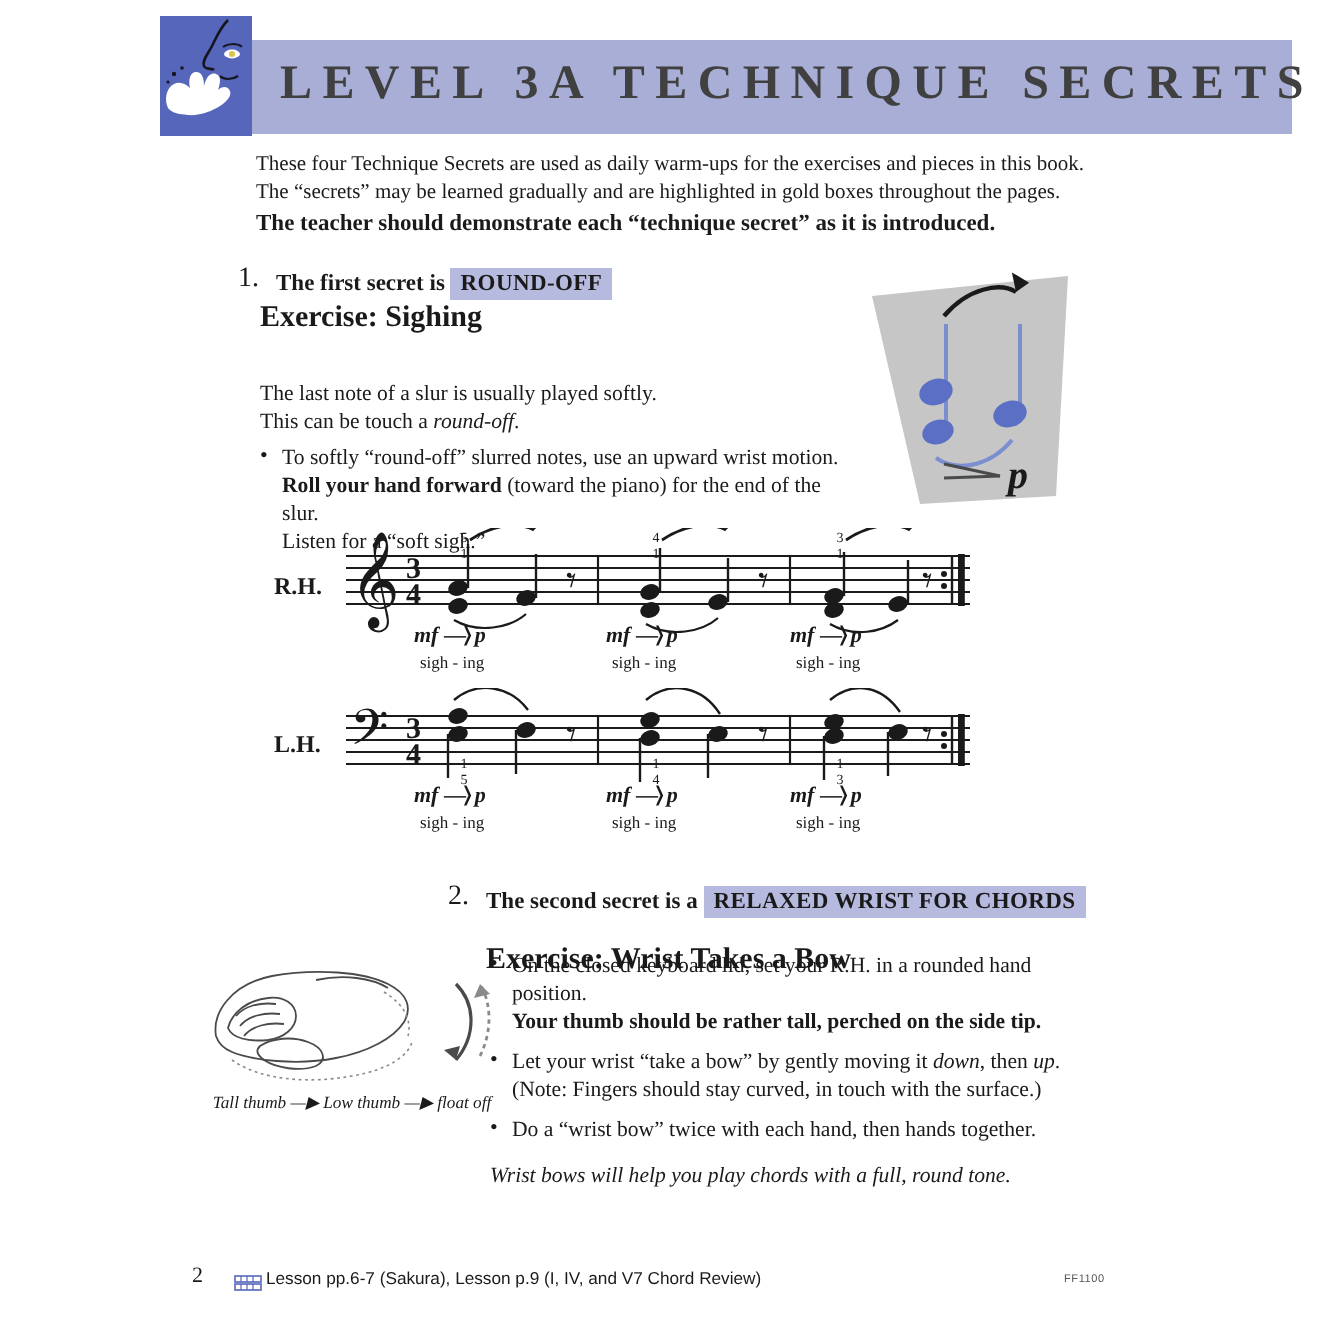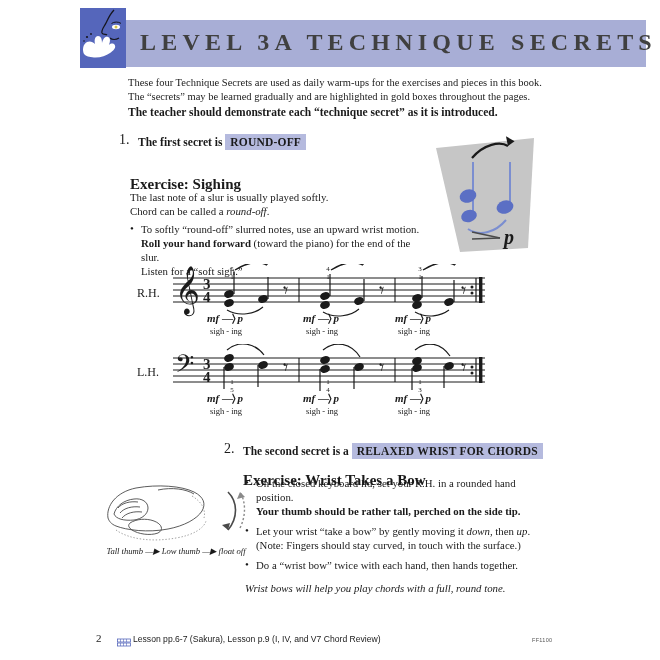--- a/index.html
+++ b/index.html
@@ -121,21 +121,21 @@
     top: 136px;
     width: 128px;
     height: 124px;
   }
 
   
   .music-wrap { position: absolute; }
   .hand-label {
     position: absolute;
     font-size: 12px;
-    font-weight: normal;
+    font-weight: bold;
     font-family: "Liberation Serif", serif;
   }
   .lyric {
     position: absolute;
     font-size: 8.5px;
     font-family: "Liberation Serif", serif;
     white-space: nowrap;
   }
   .dyn {
     position: absolute;
@@ -239,25 +239,25 @@
   <div>The “secrets” may be learned gradually and are highlighted in gold boxes throughout the pages.</div>
 </div>
 <div class="intro-bold">The teacher should demonstrate each “technique secret” as it is introduced.</div>
 
 <div class="secret-num" style="left:119px; top:132px;">1.</div>
 <div class="secret-line" style="left:138px; top:136px;">
   <span>The first secret is</span>
   <span class="hl">ROUND-OFF</span>
 </div>
 
-<div class="exercise-head" style="left:130px; top:176px;">Exercise: Sighing</div>
+<div class="exercise-head" style="left:130px; top:151px;">Exercise: Sighing</div>
 
 <div class="body-txt" style="left:130px; top:190px; width:290px;">
   <div>The last note of a slur is usually played softly.</div>
-  <div><span>Chord can be called a </span><span class="it">round-off</span><span>.</span></div>
+  <div><span>This can be touch a </span><span class="it">round-off</span><span>.</span></div>
 </div>
 
 <div class="body-txt" style="left:130px; top:222px; width:300px;">
   <div class="bullet-row">
     <div>To softly “round-off” slurred notes, use an upward wrist motion.</div>
     <div><span class="bd">Roll your hand forward</span><span> (toward the piano) for the end of the slur.</span></div>
     <div>Listen for a “soft sigh.”</div>
   </div>
 </div>
 

